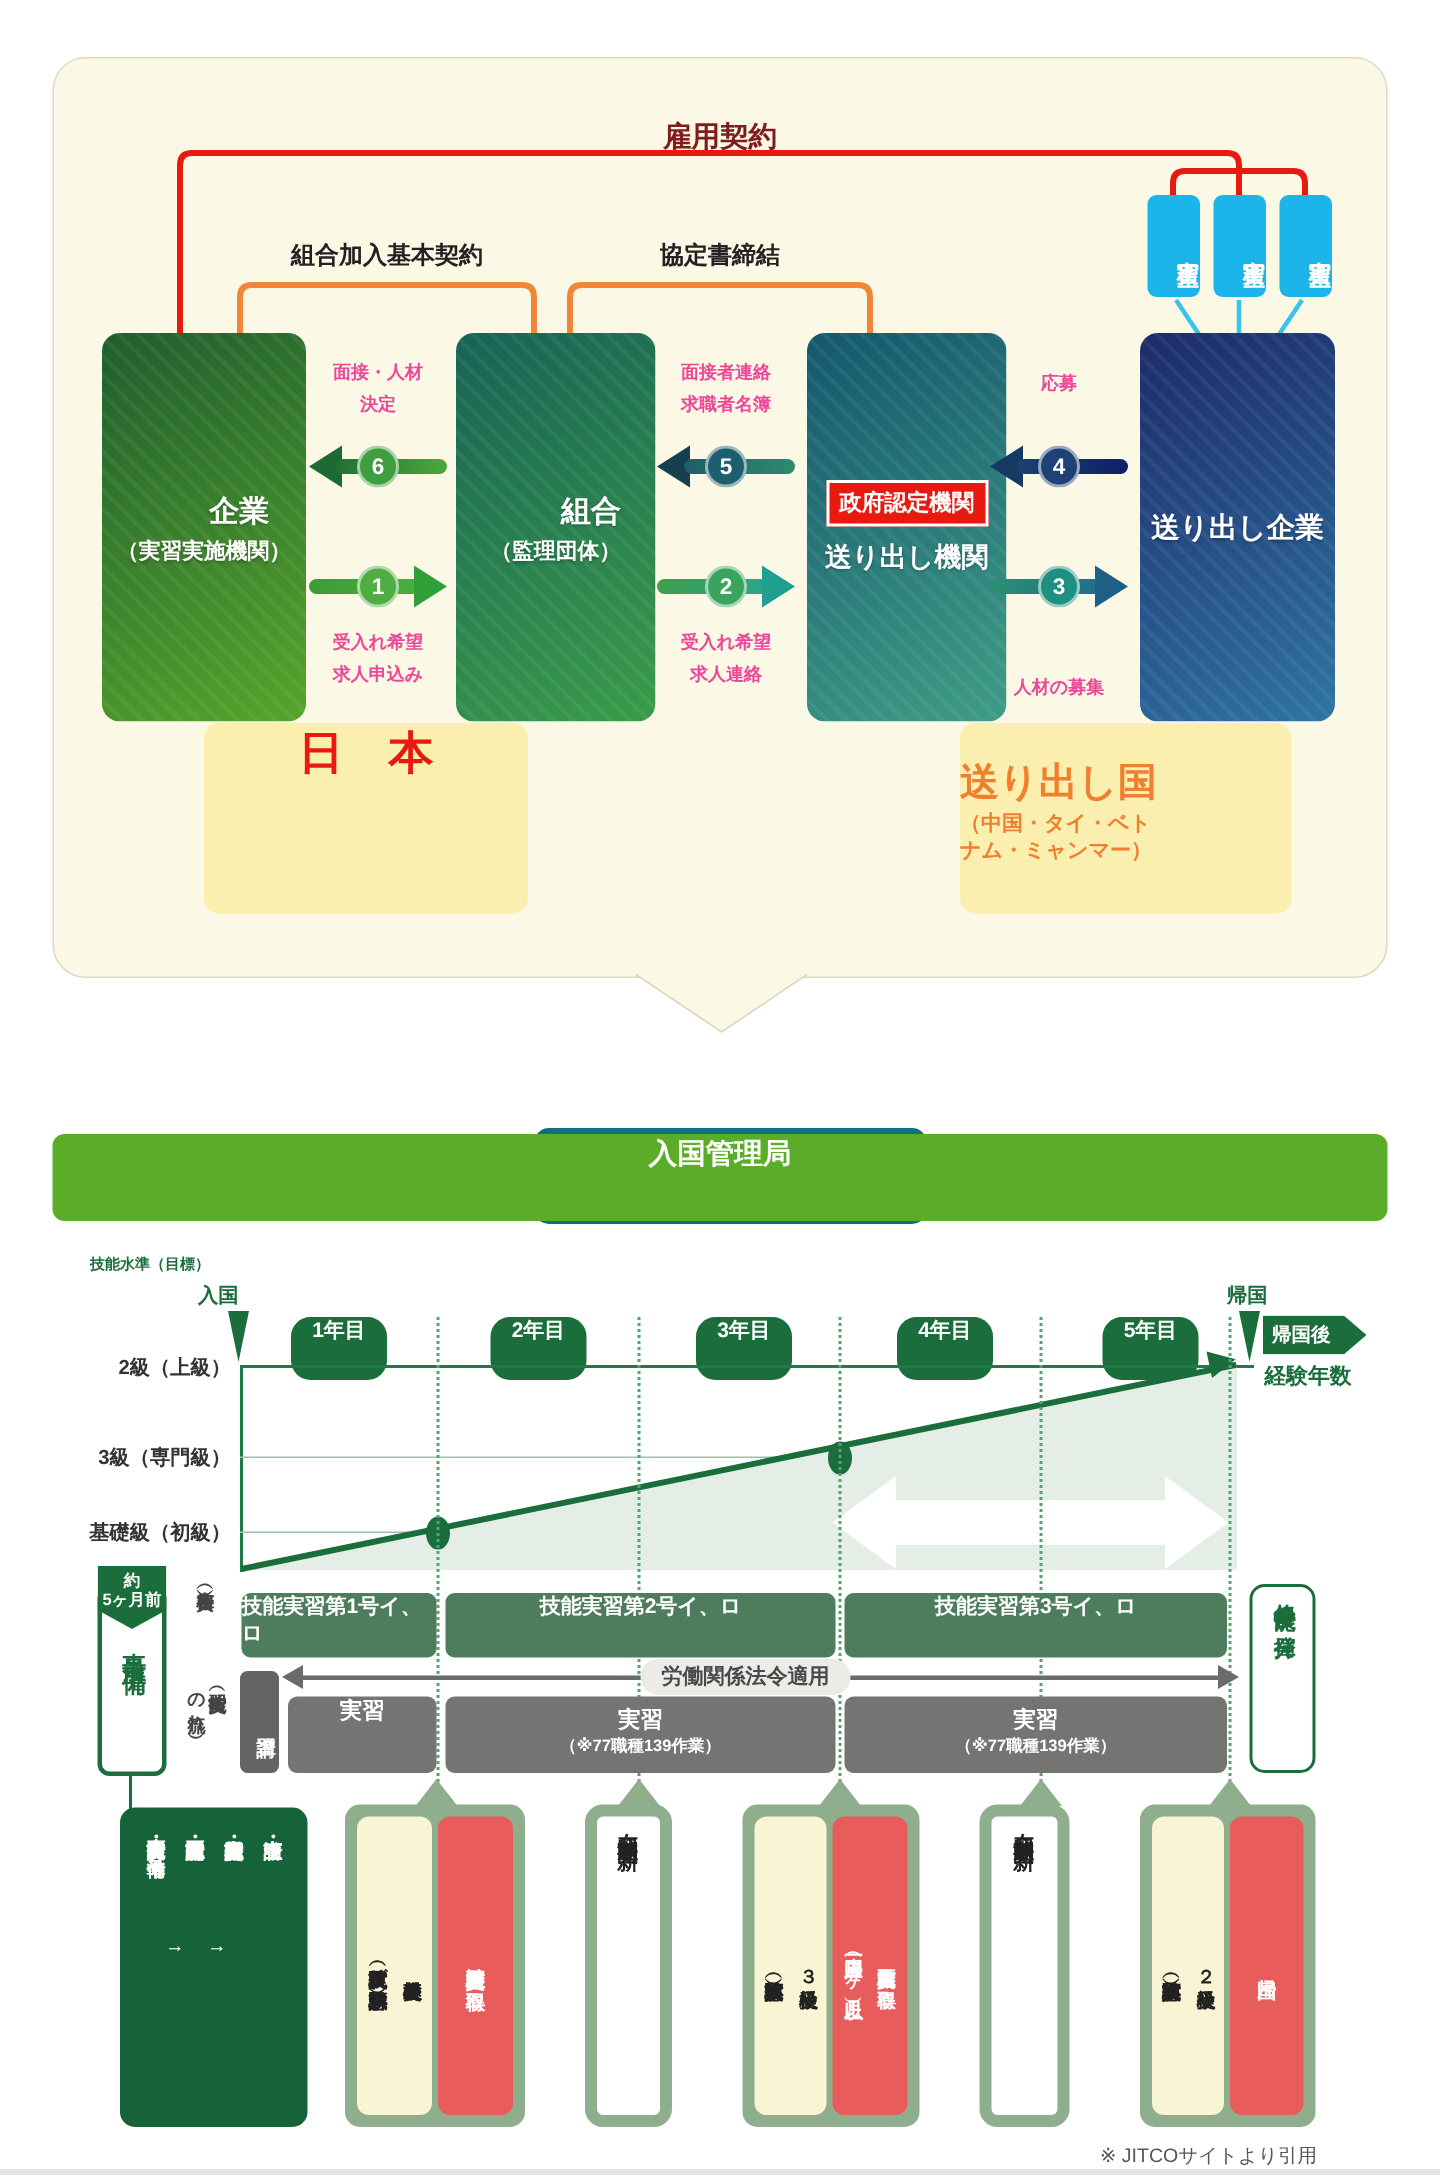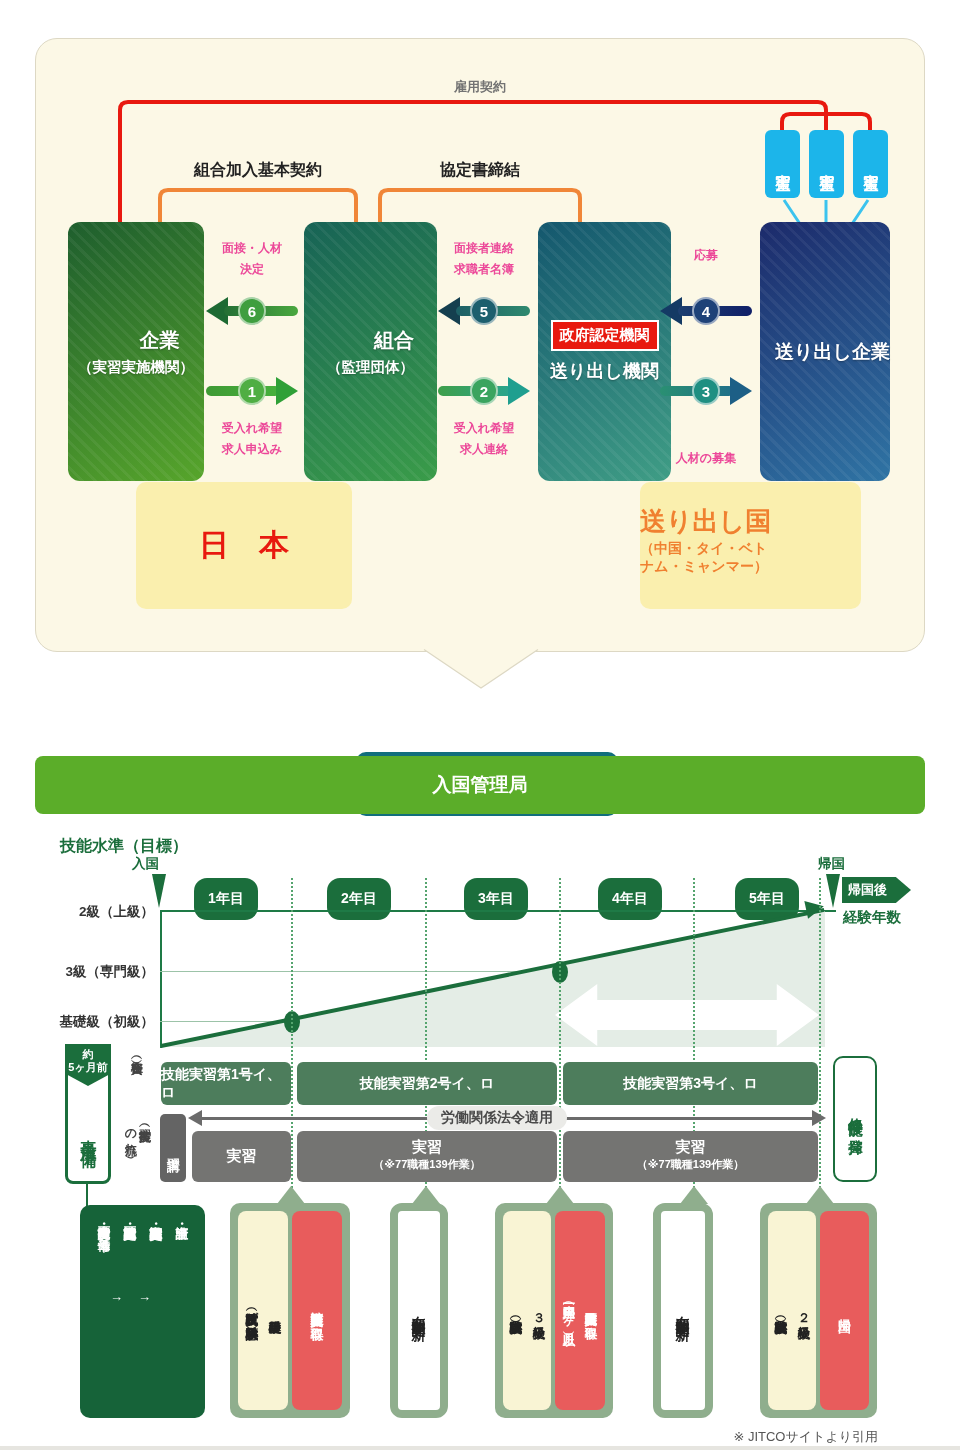--- a/index.html
+++ b/index.html
@@ -1,21 +1,21 @@
 <!DOCTYPE html>
 <html><head>
 <meta charset="utf-8">
 <style>
   html,body{margin:0;padding:0;background:#fff;}
   .page{position:relative;width:960px;height:1450px;background:#fff;overflow:hidden;
         font-family:"Liberation Sans","DejaVu Sans",sans-serif;color:#333;}
   .abs{position:absolute;}
   .pre{white-space:pre-line;}
   .vert{writing-mode:vertical-rl;}
-  .ctr{display:flex;align-items:center;justify-content:center;}
+  .ctr{display:flex;align-items:flex-start;justify-content:center;}
   .panel{background:#FCF8E6;border:1px solid #DDD8C4;border-radius:22px;}
   .bigbox{border-radius:12px;display:flex;flex-direction:column;align-items:center;justify-content:center;
           color:#fff;text-align:center;
           background-image:repeating-linear-gradient(45deg,rgba(255,255,255,0.055) 0px,rgba(255,255,255,0.055) 3px,transparent 3px,transparent 9px),var(--g);}
   .bigbox .t{font-size:20px;font-weight:bold;text-shadow:0 1px 2px rgba(0,0,0,.3);margin-left:47px;}
   .bigbox .s{font-size:14.5px;font-weight:bold;margin-top:4px;text-shadow:0 1px 2px rgba(0,0,0,.3);text-align:right;}
   .trainee{width:35px;height:68px;border-radius:6px;background:#1CB5EA;color:#fff;font-weight:bold;font-size:15px;letter-spacing:2px;}
   .arrow{width:92px;height:28px;}
   .shaft{position:absolute;top:9px;height:10px;border-radius:5px;}
   .tri{position:absolute;width:0;height:0;}
@@ -45,41 +45,41 @@
 
   <svg class="abs" style="left:0;top:0;" width="960" height="700" viewBox="0 0 960 700">
     <path d="M 424 649.6 L 481 688 L 538 649.6" fill="#FCF8E6" stroke="#DDD8C4" stroke-width="1.2"></path>
     <path d="M 120 224 L 120 110 Q 120 102 128 102 L 818 102 Q 826 102 826 110 L 826 132" fill="none" stroke="#E8190F" stroke-width="4"></path>
     <path d="M 782 132 L 782 122 Q 782 114 790 114 L 862 114 Q 870 114 870 122 L 870 132" fill="none" stroke="#E8190F" stroke-width="4"></path>
     <path d="M 784 200 L 800 224 M 826 200 L 826 224 M 868 200 L 852 224" fill="none" stroke="#3BC3EE" stroke-width="3"></path>
     <path d="M 160 224 L 160 198 Q 160 190 168 190 L 348 190 Q 356 190 356 198 L 356 224" fill="none" stroke="#F08638" stroke-width="4"></path>
     <path d="M 380 224 L 380 198 Q 380 190 388 190 L 572 190 Q 580 190 580 198 L 580 224" fill="none" stroke="#F08638" stroke-width="4"></path>
   </svg>
 
-  <div class="abs" style="left:420px;top:78px;width:120px;text-align:center;font-size:13px;font-weight:bold;color:#737373;">雇用契約</div>
+  <div class="abs" style="left:420px;top:78px;width:120px;text-align:center;font-size:19px;font-weight:bold;color:#7f1d1d;">雇用契約</div>
   <div class="abs" style="left:168px;top:160px;width:180px;text-align:center;font-size:16px;font-weight:bold;color:#222;">組合加入基本契約</div>
   <div class="abs" style="left:390px;top:160px;width:180px;text-align:center;font-size:16px;font-weight:bold;color:#222;">協定書締結</div>
 
   <div class="abs trainee ctr vert" style="left:765px;top:130px;">実習生</div>
   <div class="abs trainee ctr vert" style="left:809px;top:130px;">実習生</div>
   <div class="abs trainee ctr vert" style="left:853px;top:130px;">実習生</div>
 
   <div class="abs bigbox" style="left:68px;top:222px;width:136px;height:259px;--g:linear-gradient(150deg,#1E5E2E 0%,#57A52B 100%);">
     <div class="t">企業</div>
     <div class="s">（実習実施機関）</div>
   </div>
   <div class="abs bigbox" style="left:304px;top:222px;width:133px;height:259px;--g:linear-gradient(150deg,#176356 0%,#3A9C49 100%);">
     <div class="t">組合</div>
     <div class="s">（監理団体）</div>
   </div>
   <div class="abs bigbox" style="left:538px;top:222px;width:133px;height:259px;--g:linear-gradient(150deg,#14576E 0%,#3F9D85 100%);">
     <div style="background:#E8190F;border:2px solid #fff;padding:4px 7px;font-size:15px;font-weight:bold;margin-bottom:8px;">政府認定機関</div>
     <div style="font-size:18px;font-weight:bold;text-shadow:0 1px 2px rgba(0,0,0,.3);">送り出し機関</div>
   </div>
-  <div class="abs bigbox" style="left:760px;top:222px;width:130px;height:259px;align-items:flex-end;--g:linear-gradient(150deg,#1C2A6B 0%,#2F74A4 100%);">
+  <div class="abs bigbox" style="left:760px;top:222px;width:130px;height:259px;--g:linear-gradient(150deg,#1C2A6B 0%,#2F74A4 100%);">
     <div style="font-size:19px;font-weight:bold;text-shadow:0 1px 2px rgba(0,0,0,.3);">送り出し企業</div>
   </div>
 
   <div class="abs arrow" style="left:206px;top:297px;">
     <div class="tri" style="left:0;top:0;border-top:14px solid transparent;border-bottom:14px solid transparent;border-right:22px solid #1D6A33;"></div>
     <div class="shaft" style="left:18px;right:0;background:linear-gradient(90deg,#246F35,#4AA83F);"></div>
     <div class="ncirc" style="background:#3F9E3F;">6</div>
   </div>
   <div class="abs arrow" style="left:206px;top:377px;">
     <div class="shaft" style="left:0;right:18px;background:linear-gradient(90deg,#3F9A35,#47B13C);"></div>
@@ -128,21 +128,21 @@
 ナム・ミャンマー）</div>
   </div>
 
   <div class="abs ctr" style="left:356px;top:752px;width:262px;height:64px;background:#116E7C;border-radius:10px;">
     <div style="padding-top:18px;font-size:18px;font-weight:bold;color:#fff;">申請→許可</div>
   </div>
   <div class="abs ctr" style="left:35px;top:712px;width:890px;height:58px;background:#5BAD29;border-radius:8px;margin-top:44px;">
     <div style="font-size:19px;font-weight:bold;color:#fff;">入国管理局</div>
   </div>
 
-  <div class="abs grn" style="left:60px;top:836px;font-size:16px;font-weight:bold;font-family:Liberation Serif, serif;">技能水準（目標）</div>
+  <div class="abs grn" style="left:60px;top:836px;font-size:10px;font-weight:bold;font-family:Liberation Serif, serif;">技能水準（目標）</div>
 
   <div class="abs grn" style="left:132px;top:855px;font-size:13.5px;font-weight:bold;">入国</div>
   <div class="abs tri" style="left:152px;top:874px;border-left:7px solid transparent;border-right:7px solid transparent;border-top:34px solid #1B6E3C;"></div>
   <div class="abs grn" style="left:818px;top:855px;font-size:13.5px;font-weight:bold;">帰国</div>
   <div class="abs tri" style="left:826px;top:874px;border-left:7px solid transparent;border-right:7px solid transparent;border-top:34px solid #1B6E3C;"></div>
 
   <div class="abs pill-year ctr" style="left:194px;top:878px;">1年目</div>
   <div class="abs pill-year ctr" style="left:327px;top:878px;">2年目</div>
   <div class="abs pill-year ctr" style="left:464px;top:878px;">3年目</div>
   <div class="abs pill-year ctr" style="left:598px;top:878px;">4年目</div>

